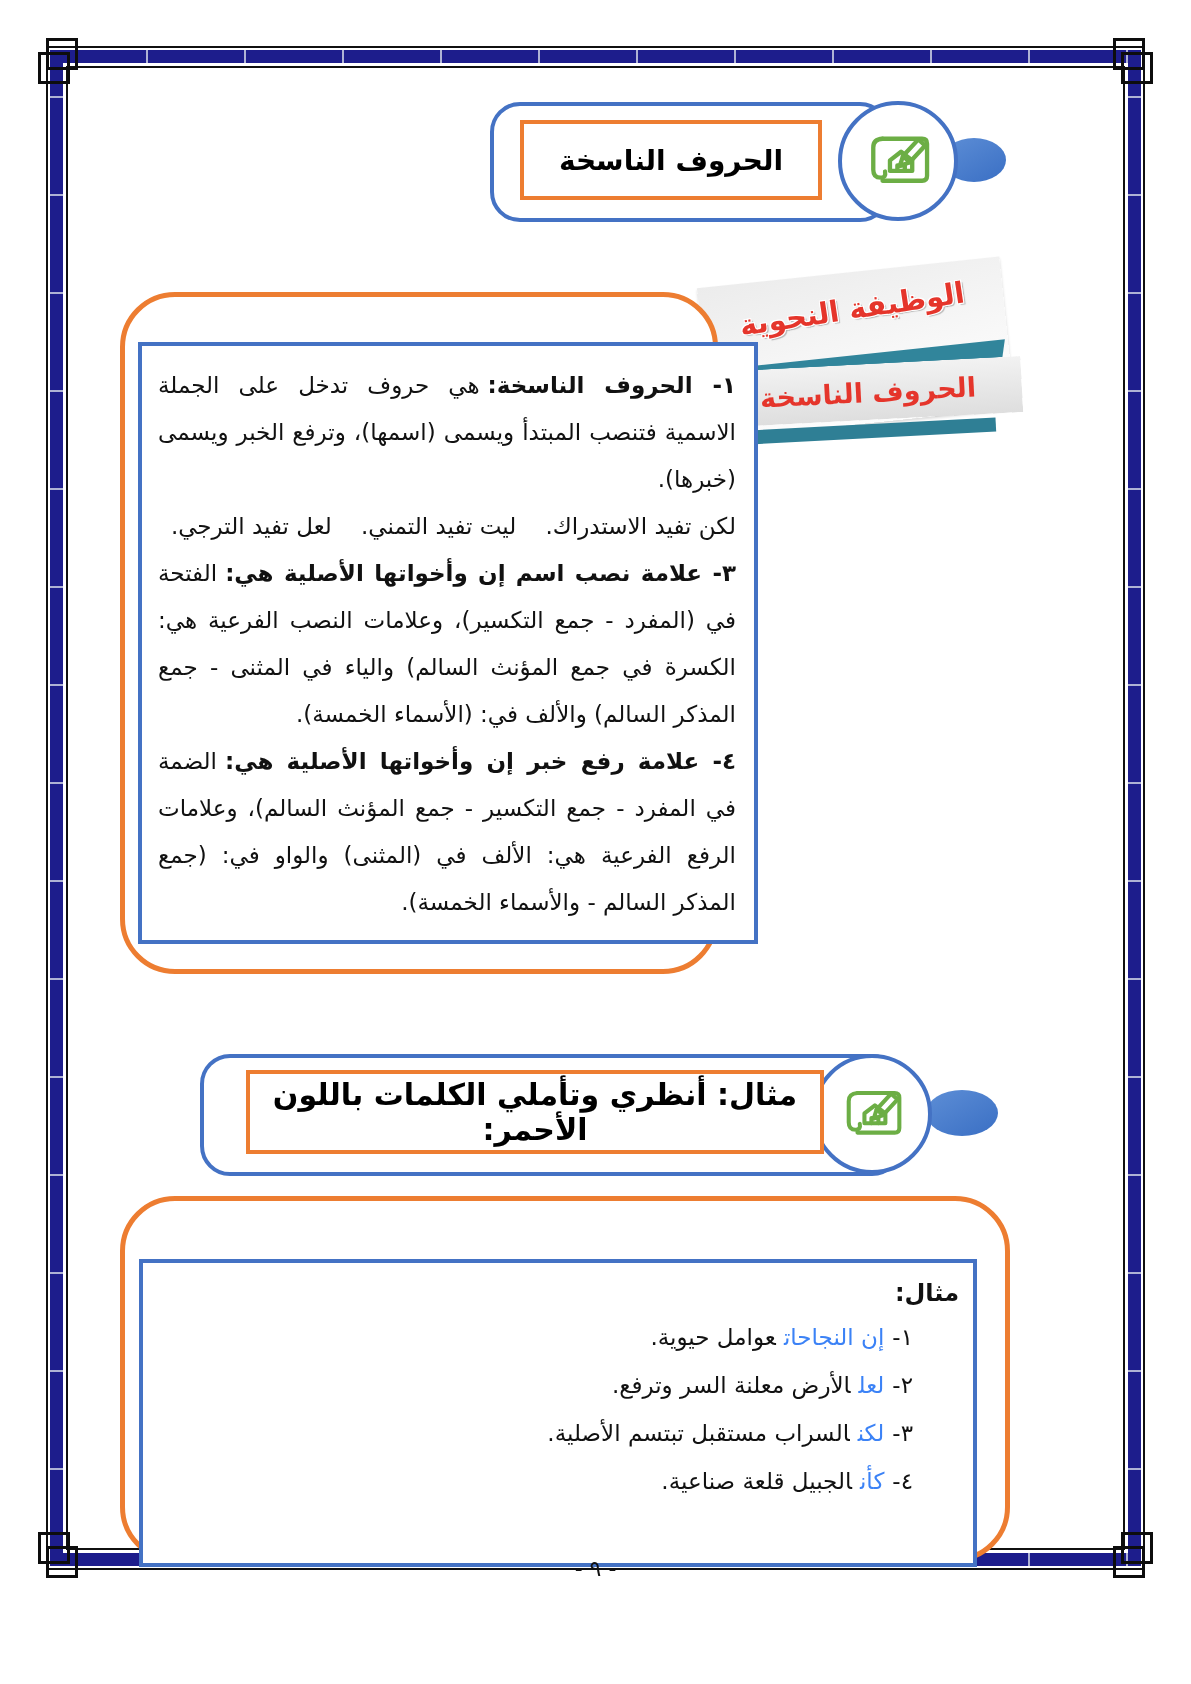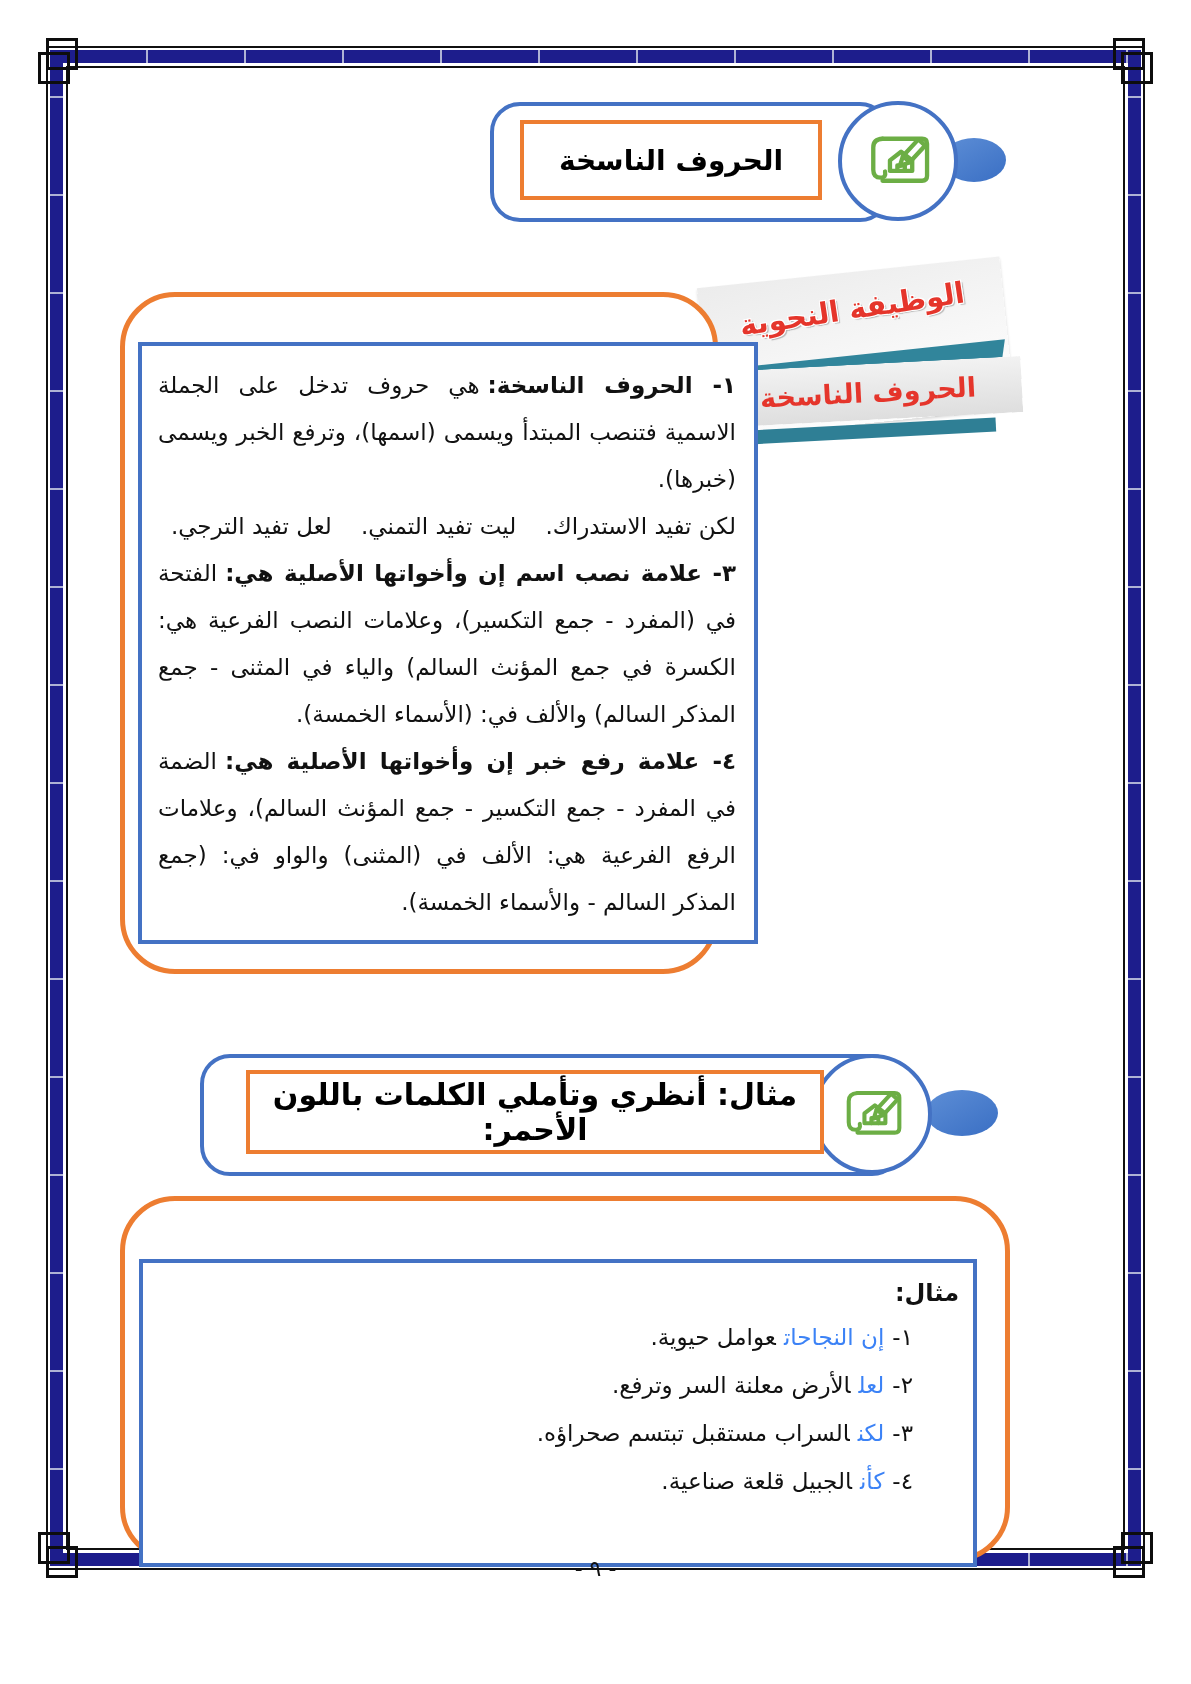--- a/index.html
+++ b/index.html
@@ -162,20 +162,20 @@
     <div class="badge-title">
       <span>مثال: أنظري وتأملي الكلمات باللون الأحمر:</span>
     </div>
   </div>
 
   <div class="ex-box">
     <div class="ex-blue">
       <div class="ex-label">مثال:</div>
       <div class="ex-item"><span class="ex-num">١-</span><span class="ex-red">إن النجاحات</span><span>عوامل حيوية.</span></div>
       <div class="ex-item"><span class="ex-num">٢-</span><span class="ex-red">لعل</span><span>الأرض معلنة السر وترفع.</span></div>
-      <div class="ex-item"><span class="ex-num">٣-</span><span class="ex-red">لكن</span><span>السراب مستقبل تبتسم صحراؤه.</span></div>
+      <div class="ex-item"><span class="ex-num">٣-</span><span class="ex-red">لكن</span><span>السراب مستقبل تبتسم الأصلية.</span></div>
       <div class="ex-item"><span class="ex-num">٤-</span><span class="ex-red">كأن</span><span>الجبيل قلعة صناعية.</span></div>
     </div>
   </div>
 
   <div class="page-num">- ٩ -</div>
 
 </div>
 
 </body></html>

